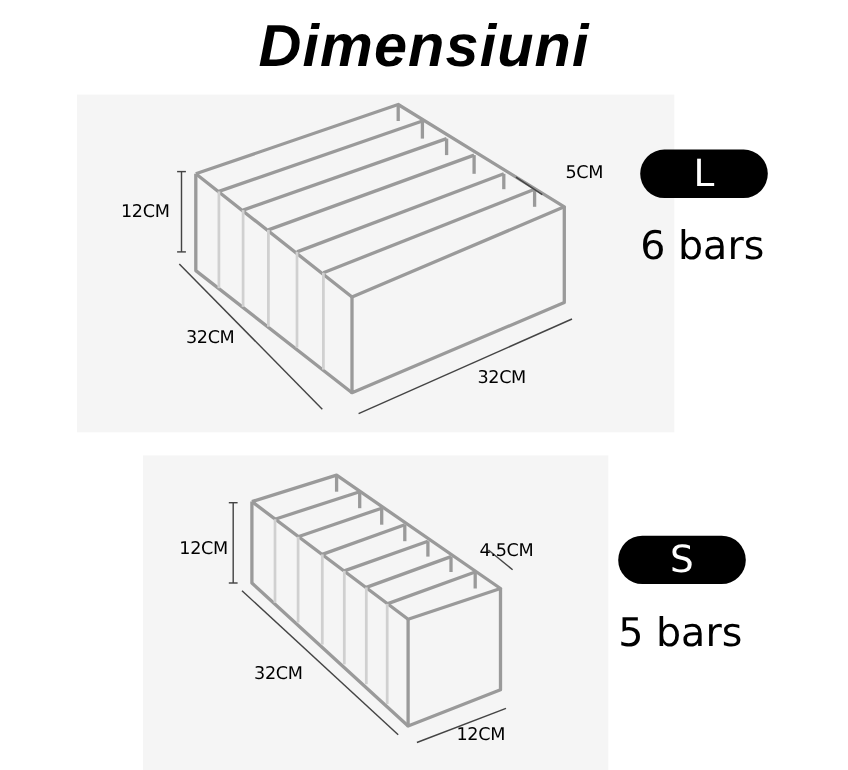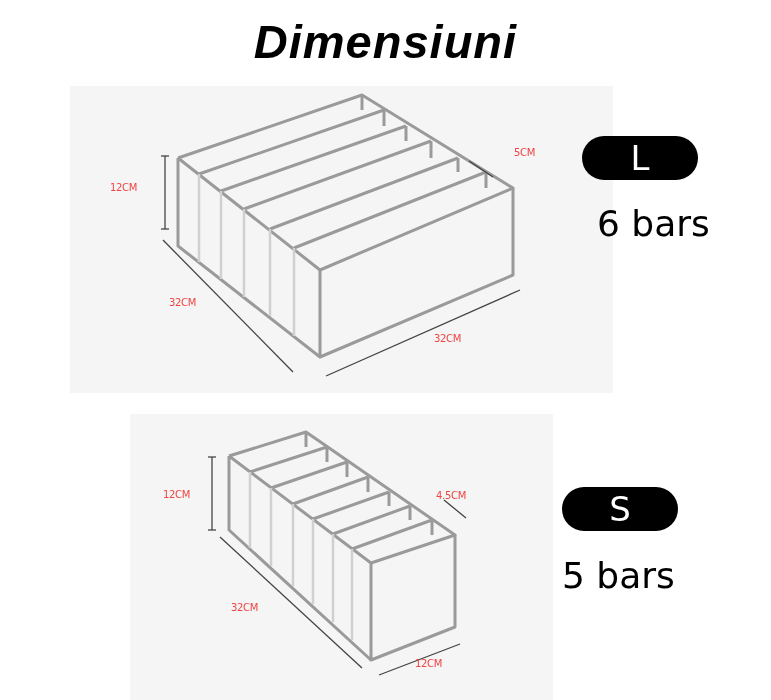--- a/index.html
+++ b/index.html
@@ -3,29 +3,29 @@
   <meta charset="utf-8">
   <style>
     html, body { margin:0; padding:0; }
     body {
       width:771px; height:700px; background:#ffffff; position:relative; overflow:hidden;
       font-family:"DejaVu Sans", sans-serif;
     }
     .title {
       position:absolute; left:0; width:771px; top:10px; text-align:center;
       font-family:"Liberation Sans", sans-serif; font-weight:bold; font-style:italic;
-      font-size:47px; color:#000; letter-spacing:1px; line-height:64px;
+      font-size:54px; color:#000; letter-spacing:1px; line-height:64px;
     }
     .panel { position:absolute; background:#f5f5f5; }
     .panel-l { left:70px; top:86px; width:543px; height:307px; }
     .panel-s { left:130px; top:414px; width:423px; height:286px; }
     svg { position:absolute; left:0; top:0; }
     .dim-label {
-      position:absolute; font-family:"DejaVu Sans", sans-serif; font-size:10px;
-      color:#ef4444; letter-spacing:-0.3px; white-space:nowrap;
+      position:absolute; font-family:"DejaVu Sans", sans-serif; font-size:16px;
+      color:#000000; letter-spacing:-0.3px; white-space:nowrap;
     }
     .badge {
       position:absolute; background:#000; color:#fff; border-radius:22px;
       width:116px; height:44px; text-align:center; line-height:44px;
       font-family:"DejaVu Sans", sans-serif; font-size:34px;
     }
     .count {
       position:absolute; font-family:"DejaVu Sans", sans-serif; font-size:36px;
       color:#000; white-space:nowrap;
     }
@@ -110,21 +110,21 @@
     <line x1="444" y1="500" x2="466" y2="518"></line>
   </g>
 </svg>
 
 <div class="dim-label" style="left:110px; top:182px;">12CM</div>
 <div class="dim-label" style="left:169px; top:297px;">32CM</div>
 <div class="dim-label" style="left:434px; top:333px;">32CM</div>
 <div class="dim-label" style="left:514px; top:147px;">5CM</div>
 
 <div class="badge" style="left:582px; top:136px;">L</div>
-<div class="count" style="left:582px; top:203px;margin-left:15px;">6 bars</div>
+<div class="count" style="left:582px; top:203px;">6 bars</div>
 
 <div class="panel panel-s" style="z-index:-1;"></div>
 
 <div class="dim-label" style="left:163px; top:489px;">12CM</div>
 <div class="dim-label" style="left:231px; top:602px;">32CM</div>
 <div class="dim-label" style="left:415px; top:658px;">12CM</div>
 <div class="dim-label" style="left:436px; top:490px;">4.5CM</div>
 
 <div class="badge" style="left:562px; top:487px;">S</div>
 <div class="count" style="left:562px; top:555px;">5 bars</div>

